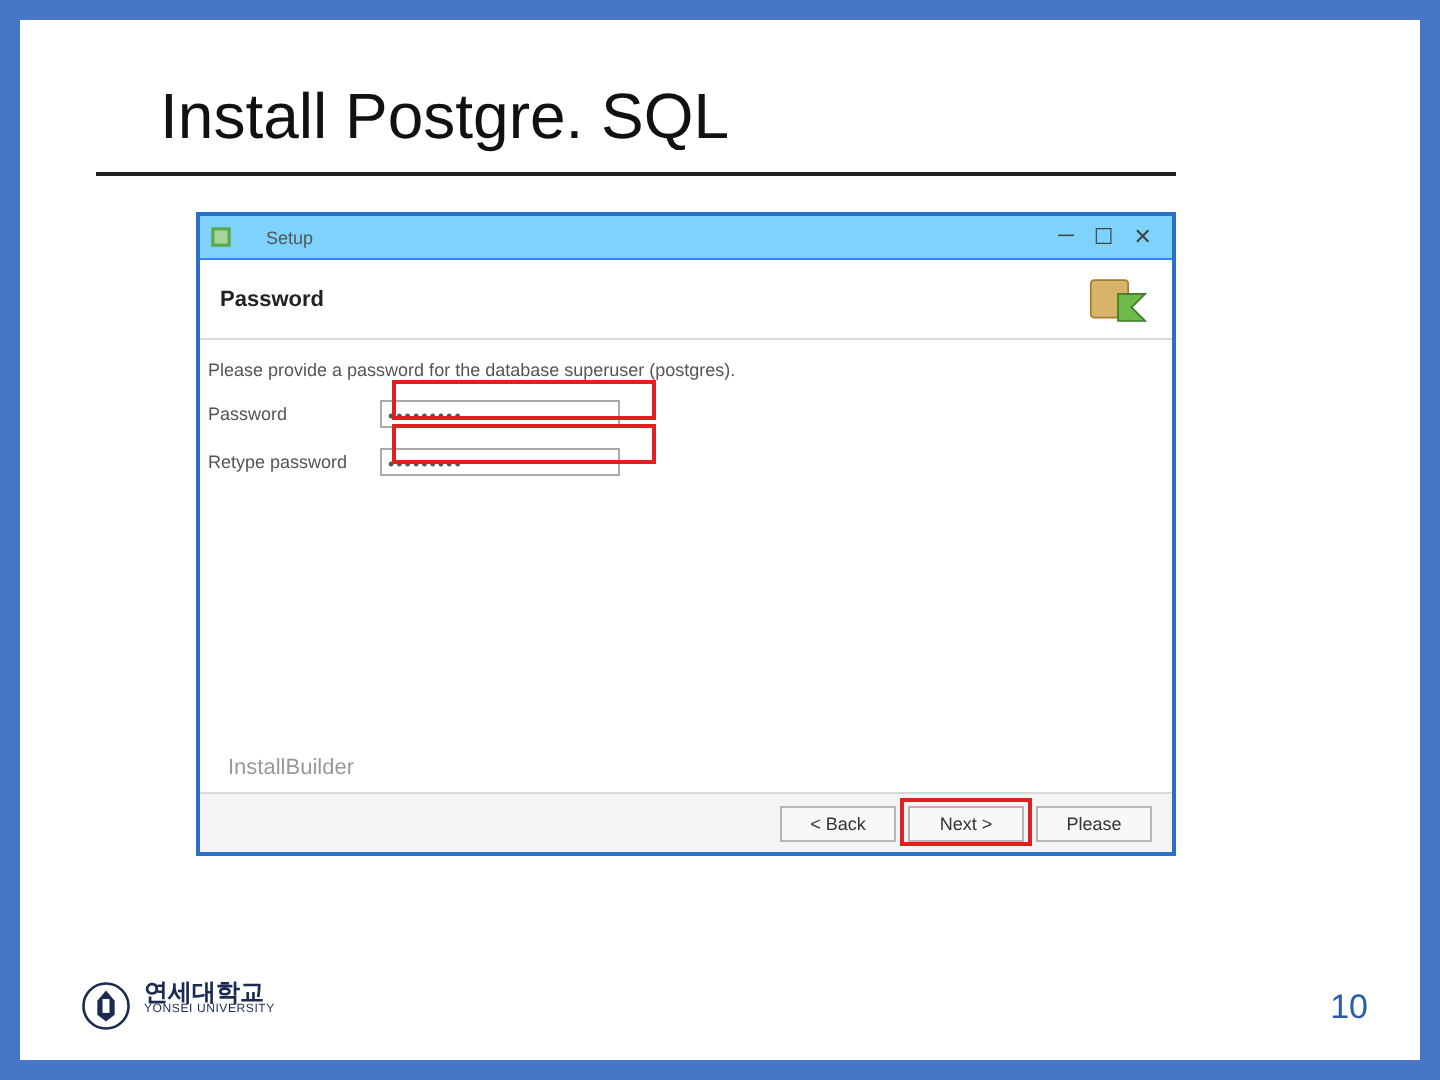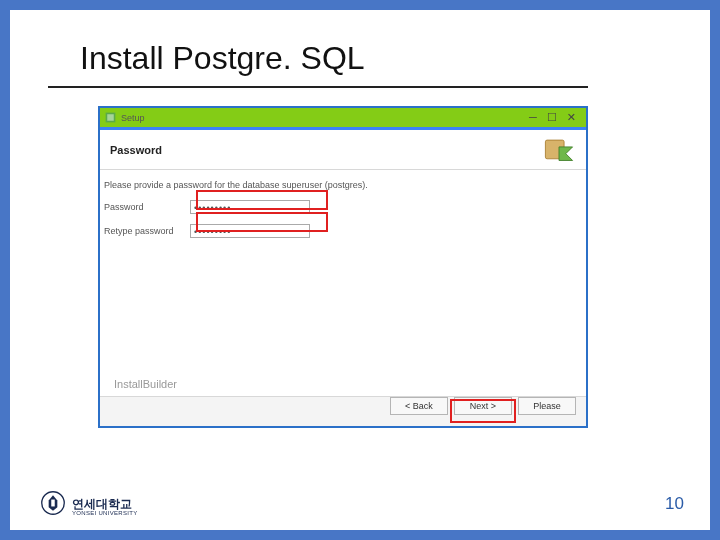--- a/index.html
+++ b/index.html
@@ -29,25 +29,26 @@
     position: absolute;
     top: 96px; left: 88px;
     width: 490px; height: 322px;
     border: 2px solid #2b70c8;
     background: #fff;
   }
   .win-titlebar {
     height: 22px;
     display: flex;
     align-items: center;
-    background: #84cc16;
-    border-bottom: 3px solid #3b82f6;
+    background: #7dd3fc;
+    border-bottom: 1px solid #3b82f6;
     padding: 0 4px;
     font-size: 9px;
     color: #555;
+    gap: 12px;
   }
   .win-icon {
     width: 13px; height: 13px;
     margin-right: 4px;
     display: inline-block;
   }
   .win-controls {
     margin-left: auto;
     display: flex;
     gap: 10px;
@@ -106,38 +107,38 @@
     color: #999;
   }
   .wiz-footer {
     position: absolute;
     bottom: 0; left: 0; right: 0;
     height: 30px;
     border-top: 1px solid #d8d8d8;
     background: #f4f4f4;
     display: flex;
     justify-content: flex-end;
-    align-items: flex-start;
+    align-items: center;
     padding-right: 10px;
     gap: 6px;
   }
   .wiz-btn {
     width: 58px; height: 18px;
     font-size: 9px;
     background: #f8f8f8;
     border: 1px solid #b5b5b5;
     color: #333;
     line-height: 16px;
     text-align: center;
   }
   .logo-area {
     position: absolute;
     left: 30px; bottom: 14px;
     display: flex;
-    align-items: flex-end;
+    align-items: flex-start;
     gap: 6px;
   }
   .uni-seal {
     width: 26px; height: 26px;
   }
   .uni-text { line-height: 1; }
   .uni-kr { font-size: 12px; font-weight: 700; color: #1a2a50; }
   .uni-en { font-size: 6px; color: #1a2a50; letter-spacing: 0.3px; }
   .page-num {
     position: absolute;

